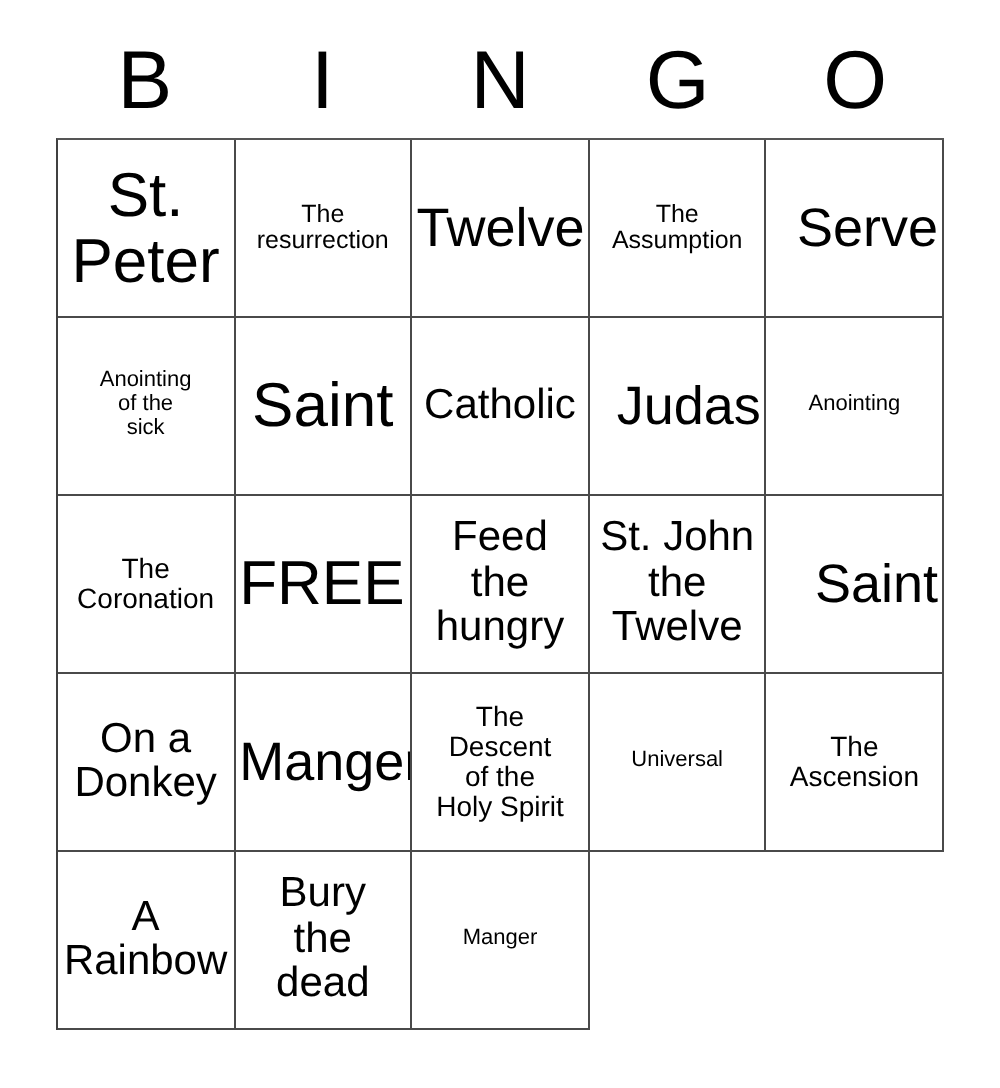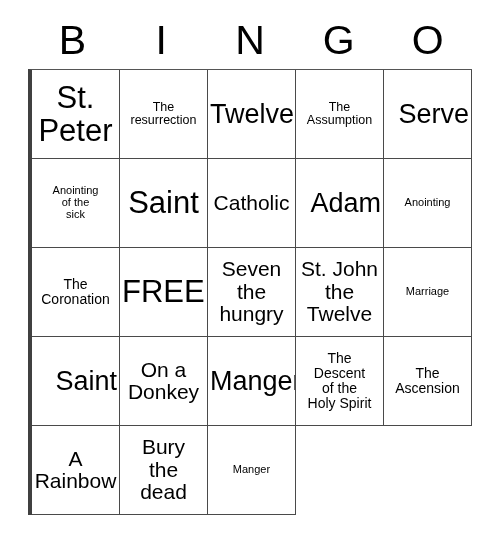--- a/index.html
+++ b/index.html
@@ -39,21 +39,21 @@
     color: #000000;
     user-select: none;
   }
   #grid {
     position: absolute;
     left: 28px;
     top: 69px;
     width: 444px;
     height: 446px;
     border-top: 1px solid #555555;
-    border-left: 4px solid #404040;
+    border-left: 1px solid #404040;
     box-sizing: border-box;
     display: grid;
     grid-template-columns: repeat(5, 1fr);
     grid-template-rows: repeat(5, 1fr);
   }
   .cell {
     border-right: 1px solid #4a4a4a;
     border-bottom: 1px solid #4a4a4a;
     box-sizing: border-box;
     display: flex;
@@ -114,60 +114,60 @@
 of the
 sick</span>
       </div>
       <div class="cell sz-xl">
         <span class="cell-text">Saint</span>
       </div>
       <div class="cell sz-md">
         <span class="cell-text">Catholic</span>
       </div>
       <div class="cell sz-lg">
-        <span class="cell-text">Adam</span>
+        <span class="cell-text">Judas</span>
       </div>
       <div class="cell sz-sm">
         <span class="cell-text">Anointing</span>
       </div>
       <div class="cell sz-xs">
         <span class="cell-text">The
 Coronation</span>
       </div>
       <div class="cell sz-xl">
         <span class="cell-text">FREE!</span>
       </div>
       <div class="cell sz-md">
-        <span class="cell-text">Seven
+        <span class="cell-text">Feed
 the
 hungry</span>
       </div>
       <div class="cell sz-md">
         <span class="cell-text">St. John
 the
 Twelve</span>
-      </div>
-      <div class="cell sz-sm">
-        <span class="cell-text">Marriage</span>
       </div>
       <div class="cell sz-lg">
         <span class="cell-text">Saint</span>
       </div>
       <div class="cell sz-md">
         <span class="cell-text">On a
 Donkey</span>
       </div>
       <div class="cell sz-lg">
         <span class="cell-text">Manger</span>
       </div>
       <div class="cell sz-xs">
         <span class="cell-text">The
 Descent
 of the
 Holy Spirit</span>
+      </div>
+      <div class="cell sz-sm">
+        <span class="cell-text">Universal</span>
       </div>
       <div class="cell sz-xs">
         <span class="cell-text">The
 Ascension</span>
       </div>
       <div class="cell sz-md">
         <span class="cell-text">A
 Rainbow</span>
       </div>
       <div class="cell sz-md">

